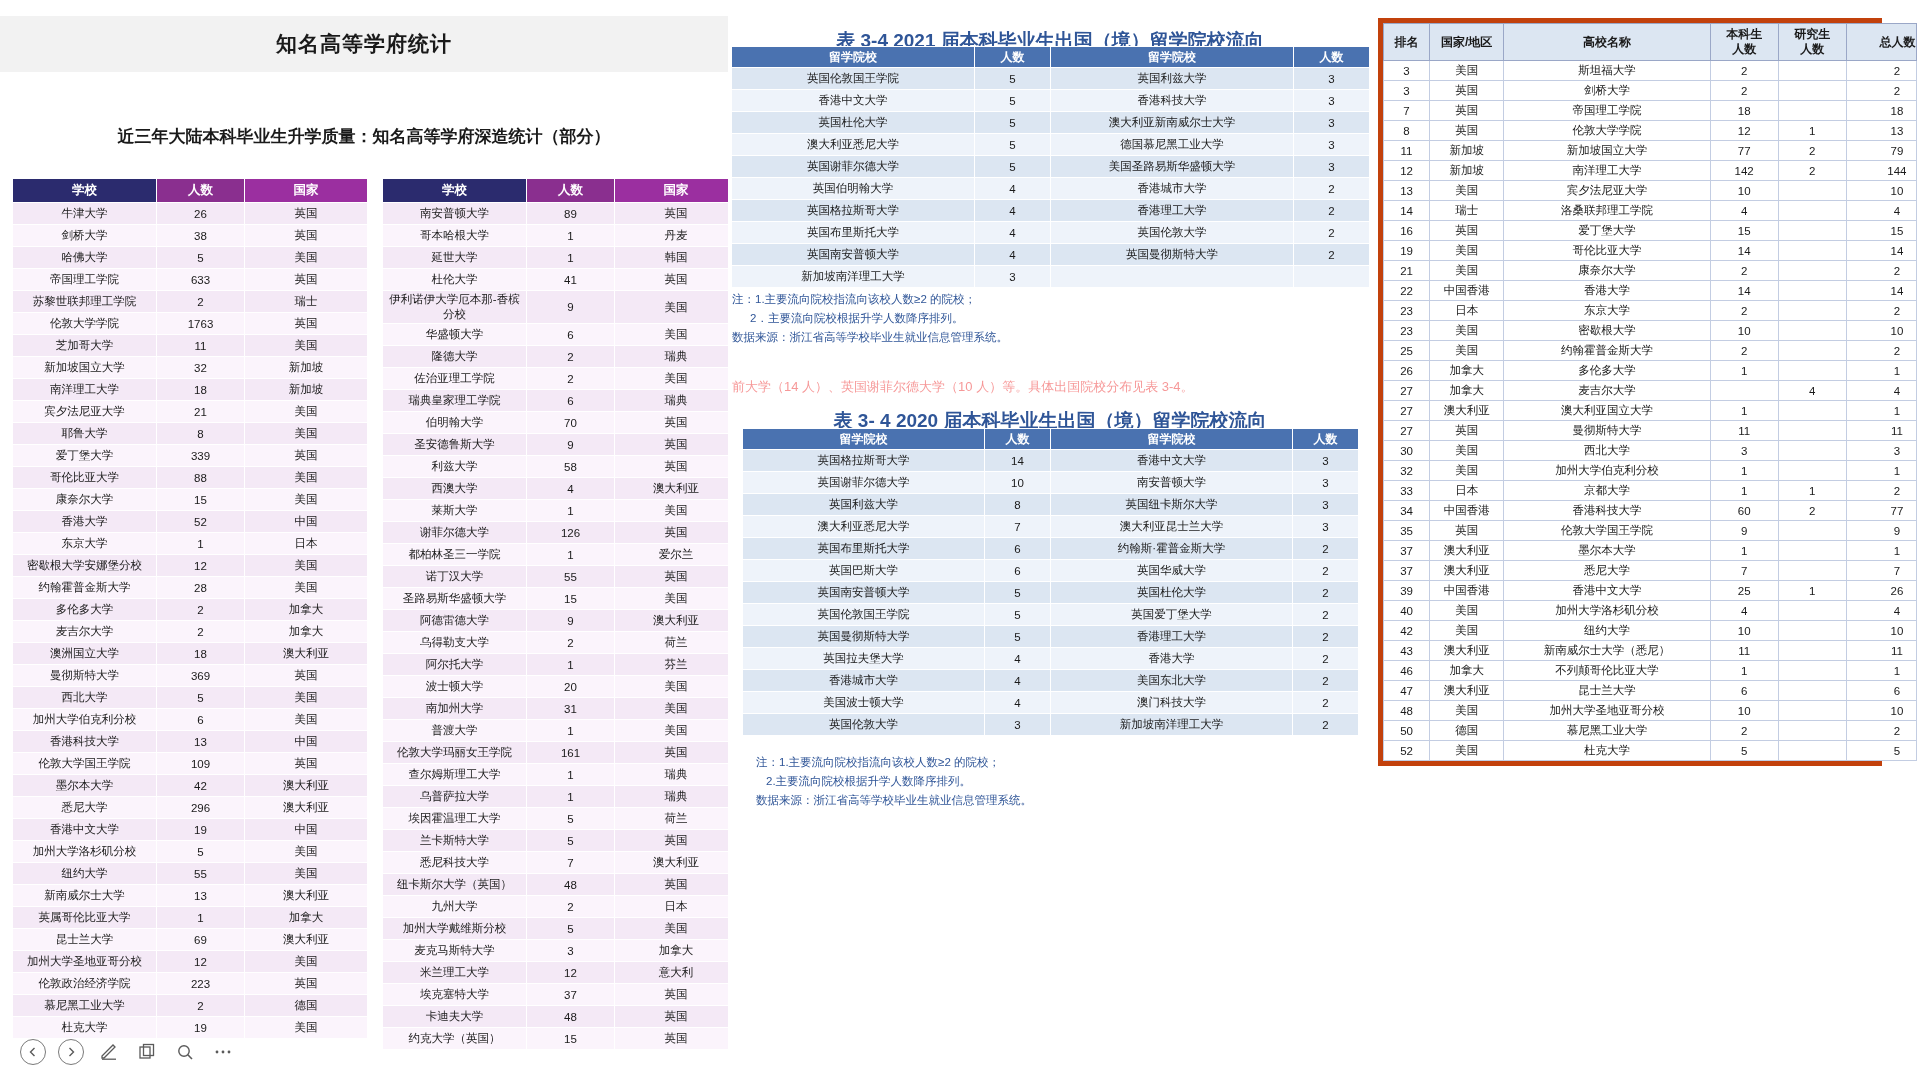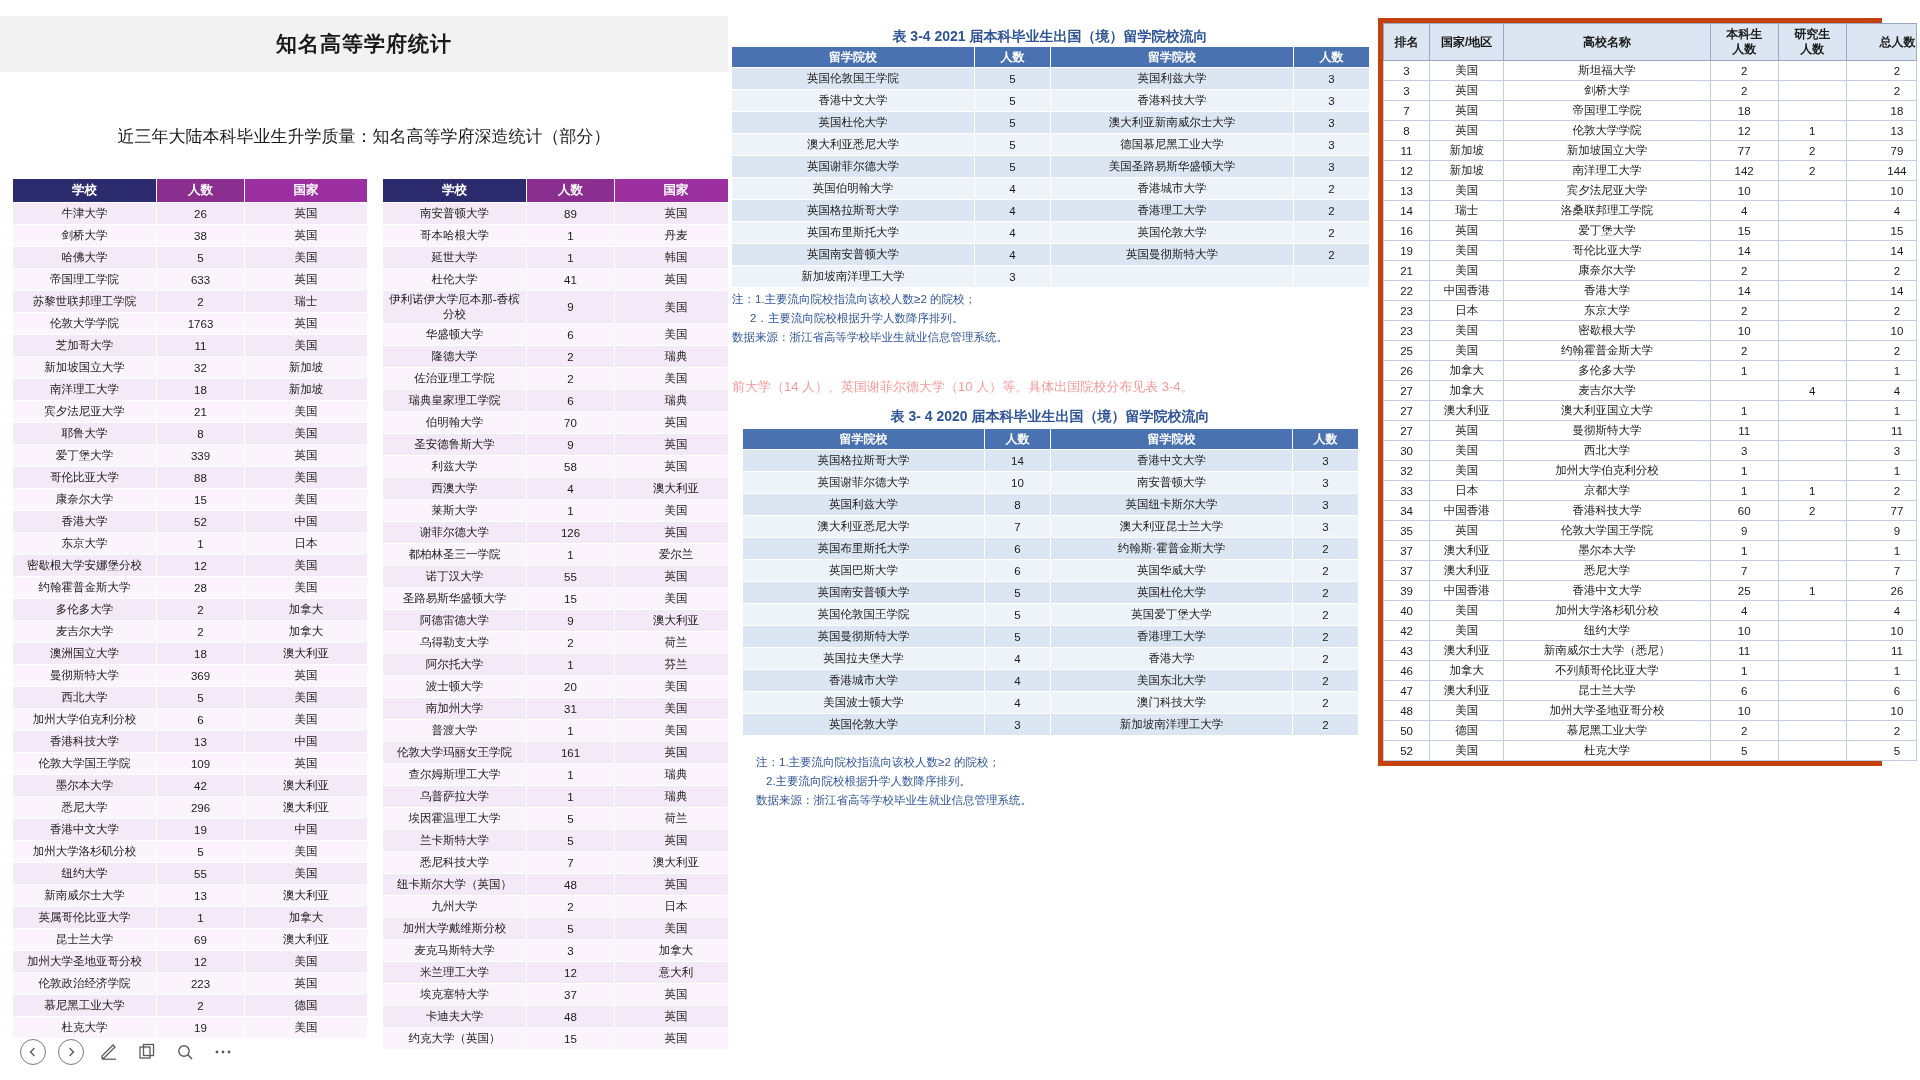--- a/index.html
+++ b/index.html
@@ -30,21 +30,21 @@
     background: #f2f2f2;
     display: flex; align-items: center; justify-content: center;
   }
   .left-title-bar .t {
     font-size: 21px; font-weight: bold; color: #1a1a1a; letter-spacing: 1px;
   }
   .left-subtitle {
     position: absolute;
     left: 0; top: 125px; width: 728px;
     text-align: center;
-    font-size: 17px; font-weight: normal; color: #1a1a1a;
+    font-size: 17px; font-weight: bold; color: #1a1a1a;
   }
   .lt-wrap {
     position: absolute; top: 178px;
   }
   .lt-wrap.a { left: 12px; }
   .lt-wrap.b { left: 382px; }
   table.lt {
     border-collapse: collapse;
     width: 344px;
     table-layout: fixed;
@@ -72,21 +72,21 @@
 
   
   .mid-panel {
     position: absolute;
     left: 728px; top: 0;
     width: 644px; height: 1080px;
     background: #ffffff;
   }
   .mt-cap {
     text-align: center;
-    font-size: 14px;
+    font-size: 19px;
     font-weight: bold;
     color: #2f5597;
   }
   .mt1-cap { position: absolute; left: 0; top: 28px; width: 644px; }
   table.mt {
     border-collapse: collapse;
     table-layout: fixed;
   }
   table.mt th {
     background: #4a72b0;

